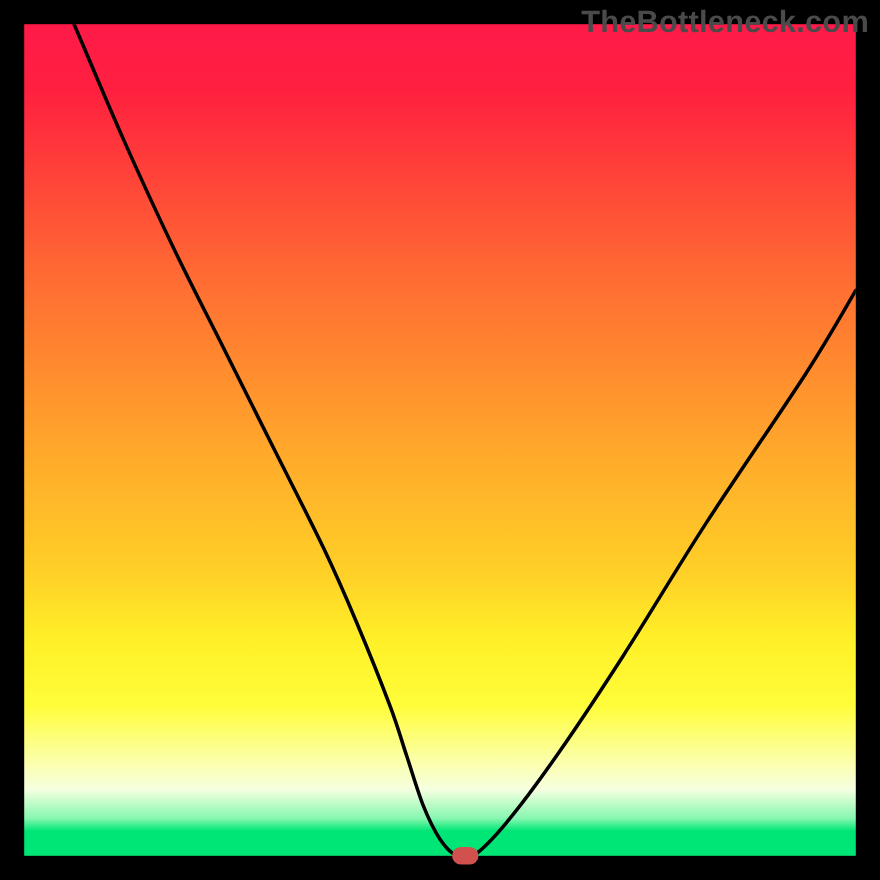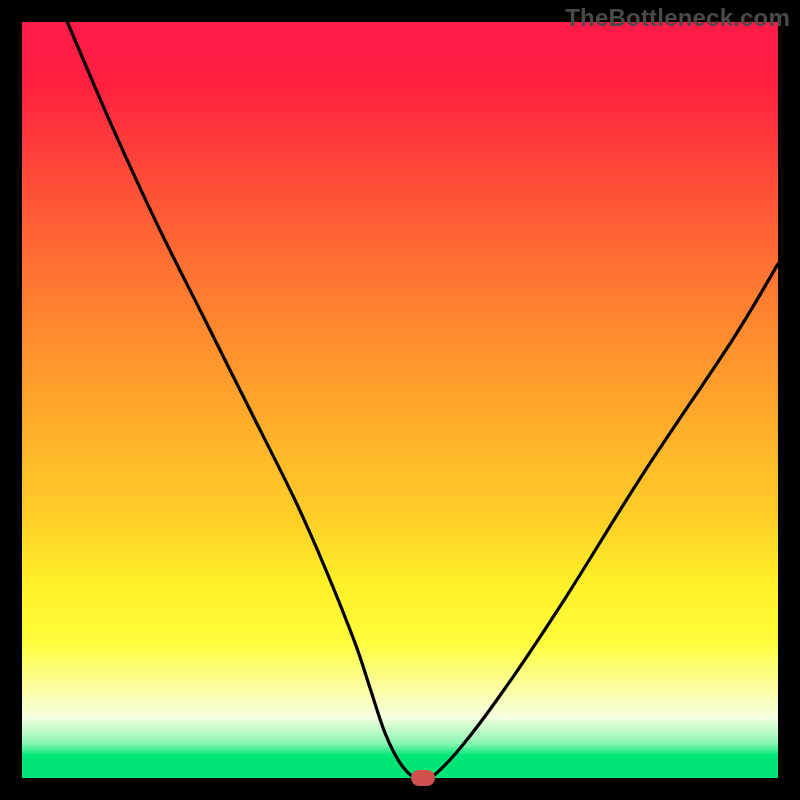--- a/index.html
+++ b/index.html
@@ -15,21 +15,21 @@
     position: relative;
     width: 800px;
     height: 800px;
     background: #000;
   }
   .watermark {
     position: absolute;
     top: 4px;
     right: 10px;
     color: #4a4a4a;
-    font-size: 24px;
+    font-size: 28px;
     font-weight: 600;
     letter-spacing: 0.2px;
     z-index: 20;
     user-select: none;
     margin-left: 36px;
   }
   .plot {
     position: absolute;
     left: 22px;
     top: 22px;

